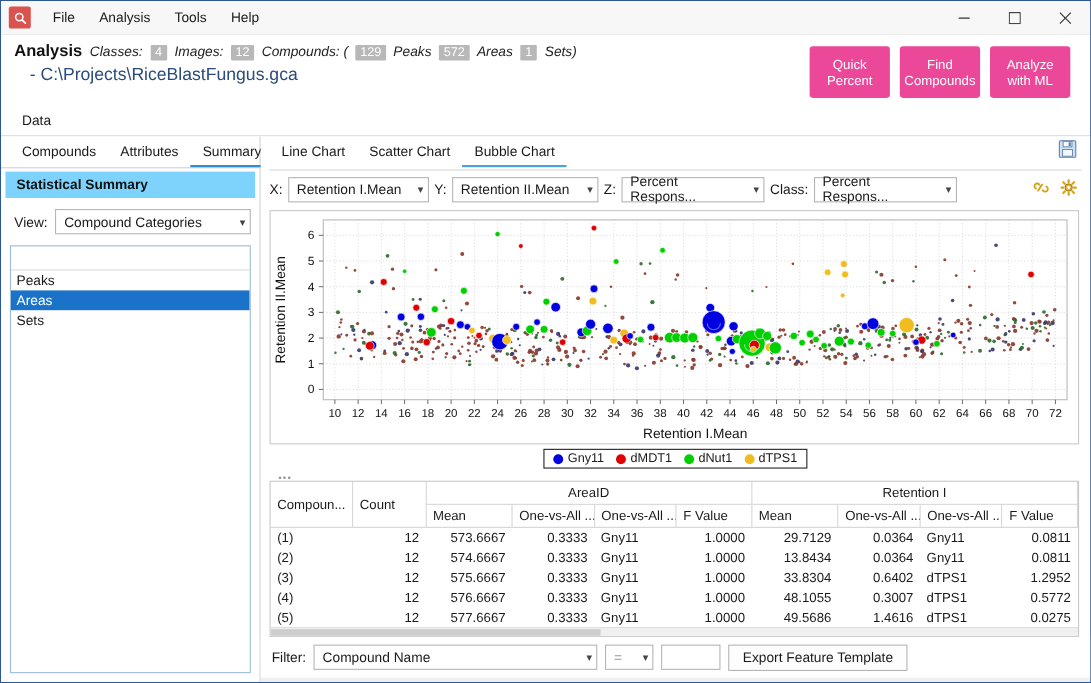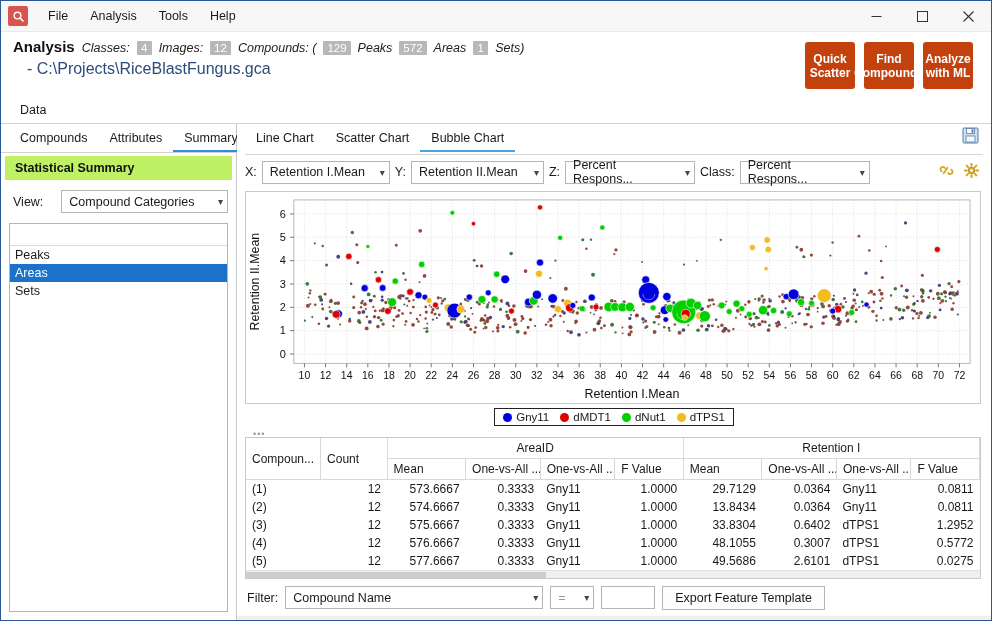--- a/index.html
+++ b/index.html
@@ -24,38 +24,38 @@
 
   
   .infohdr { height:63px; background:#ffffff; display:flex; flex:none; position:relative; padding:6px 8px 0 12px; }
   .infoleft { flex:1; }
   .info-line1 { display:flex; align-items:baseline; gap:7px; white-space:nowrap; }
   .app-name { font-size:15px; font-weight:bold; color:#111; }
   .info-lbl { font-style:italic; font-size:12.5px; color:#222; }
   .badge { display:inline-block; background:#b8b8b8; color:#fff; font-style:normal; font-size:11.5px; padding:1px 4px; min-width:15px; text-align:center; border-radius:1px; }
   .info-line2 { margin-top:5px; margin-left:14px; font-size:16px; color:#2a4b7c; }
   .actionbtns { display:flex; gap:9px; align-items:flex-start; padding-top:4px; padding-right:10px; }
-  .actionbtn { background:#c2410c; color:#fff; font-weight:bold; font-size:12px; line-height:14px; border:none; border-radius:3px; width:50px; height:47px; display:flex; align-items:center; justify-content:center; text-align:center; cursor:pointer; padding:2px; }
+  .actionbtn { background:#ec4899; color:#fff; font-weight:normal; font-size:12px; line-height:14px; border:none; border-radius:3px; width:73px; height:47px; display:flex; align-items:center; justify-content:center; text-align:center; cursor:pointer; padding:2px; }
 
   
   .outertabs { height:29px; background:#fff; display:flex; align-items:flex-end; padding-left:6px; flex:none; border-bottom:1px solid #d2d2d2; }
   .otab { height:27px; padding:0 12px; display:flex; align-items:center; font-size:12.5px; color:#1a1a1a; border:1px solid transparent; border-bottom:none; cursor:pointer; }
   .otab.active { background:#fff; border-color:#d2d2d2; border-top:2px solid #2d8fd5; position:relative; top:1px; }
   .otab .x { margin-left:8px; color:#777; font-size:12px; }
 
   
   .body { flex:1; display:flex; min-height:0; background:#f0f0f0; }
 
   
   .leftpane { width:236px; background:#fff; border-right:1px solid #c8c8c8; display:flex; flex-direction:column; flex:none; }
   .innertabs { height:29px; display:flex; align-items:flex-end; padding-left:8px; border-bottom:1px solid #d2d2d2; flex:none; }
   .itab { padding:0 11px; height:26px; display:flex; align-items:center; font-size:12.5px; color:#1a1a1a; cursor:pointer; border-bottom:2px solid transparent; }
   .itab.active { border-bottom:2px solid #2d8fd5; font-weight:normal; }
-  .sumhdr { background:#bef264; color:#111; font-weight:bold; font-size:12.5px; padding:5px 10px; margin:3px 4px 0 4px; flex:none; }
-  .viewrow { display:flex; align-items:center; gap:18px; padding:10px 8px 8px 12px; flex:none; }
+  .sumhdr { background:#7dd3fc; color:#111; font-weight:bold; font-size:12.5px; padding:5px 10px; margin:3px 4px 0 4px; flex:none; }
+  .viewrow { display:flex; align-items:center; gap:7px; padding:10px 8px 8px 12px; flex:none; }
   .viewrow label { font-size:12.5px; }
   .selectbox { border:1px solid #b5b5b5; background:#fff; height:23px; display:flex; align-items:center; padding:0 4px 0 7px; font-size:12.5px; position:relative; cursor:pointer; }
   .selectbox .cv { margin-left:auto; padding-left:8px; color:#444; font-size:10px; }
   .listbox { margin:2px 8px 8px 8px; border:1px solid #9bbcd8; background:#fff; flex:1; min-height:0; overflow:hidden; }
   .listhead { height:22px; border-bottom:1px solid #dcdcdc; }
   .listitem { padding:2px 5px; font-size:12.5px; cursor:pointer; }
   .listitem.sel { background:#1a73c8; color:#fff; }
 
   
   .rightpane { flex:1; display:flex; flex-direction:column; background:#fff; min-width:0; }
@@ -145,21 +145,21 @@
         <span class="info-lbl">Peaks</span>
         <span class="badge">572</span>
         <span class="info-lbl">Areas</span>
         <span class="badge">1</span>
         <span class="info-lbl">Sets)</span>
       </div>
       <div class="info-line2">- C:\Projects\RiceBlastFungus.gca</div>
     </div>
     <div class="actionbtns">
       <button class="actionbtn">
-        <span><span>Quick</span><br><span>Scatter</span></span>
+        <span><span>Quick</span><br><span>Percent</span></span>
       </button>
       <button class="actionbtn">
         <span><span>Find</span><br><span>Compounds</span></span>
       </button>
       <button class="actionbtn">
         <span><span>Analyze</span><br><span>with ML</span></span>
       </button>
     </div>
   </div>
 
@@ -1184,21 +1184,21 @@
                 <td class="num">0.5772</td>
               </tr>
               <tr>
                 <td>(5)</td>
                 <td class="num">12</td>
                 <td class="num">577.6667</td>
                 <td class="num">0.3333</td>
                 <td>Gny11</td>
                 <td class="num">1.0000</td>
                 <td class="num">49.5686</td>
-                <td class="num">2.6101</td>
+                <td class="num">1.4616</td>
                 <td>dTPS1</td>
                 <td class="num">0.0275</td>
               </tr>
             </tbody>
         </table>
         <div style="flex:1"></div>
         <div class="hscroll">
           <div class="thumb"></div>
         </div>
       </div>

